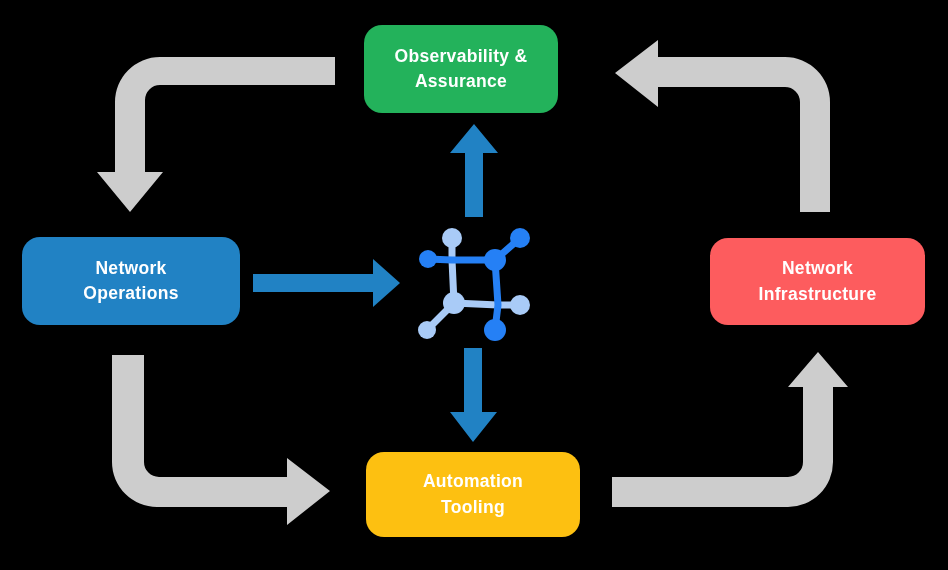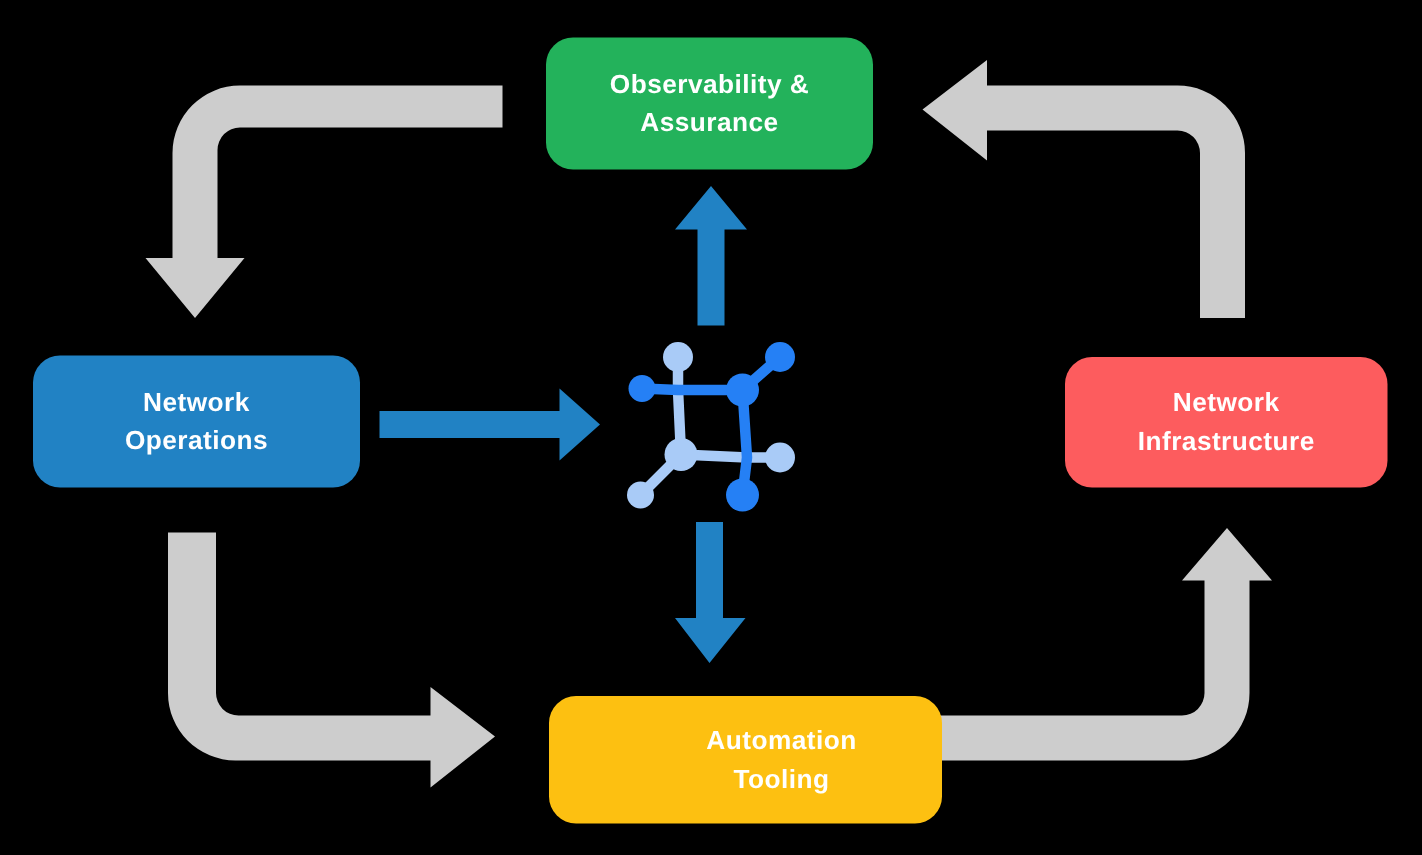--- a/index.html
+++ b/index.html
@@ -20,24 +20,24 @@
     text-align:center;
   }
   .node-label{
     color:#fff;
     font-size:17.5px;
     font-weight:600;
     line-height:1.45;
     letter-spacing:.3px;
     white-space:pre-line;
   }
-  .node-observability{left:364px;top:25px;width:218px;height:88px;}
+  .node-observability{left:364px;top:25px;width:194px;height:88px;}
   .node-operations{left:22px;top:237px;width:218px;height:88px;}
   .node-infrastructure{left:710px;top:238px;width:215px;height:87px;}
-  .node-automation{left:366px;top:464px;width:214px;height:85px;padding-left:48px;}
+  .node-automation{left:366px;top:452px;width:214px;height:85px;}
   .center-icon{
     position:absolute;left:400px;top:210px;width:150px;height:145px;
   }
 </style>
 </head>
 <body>
 
 <div class="stage">
 
   <svg class="arrows-layer" viewBox="0 0 948 570">

